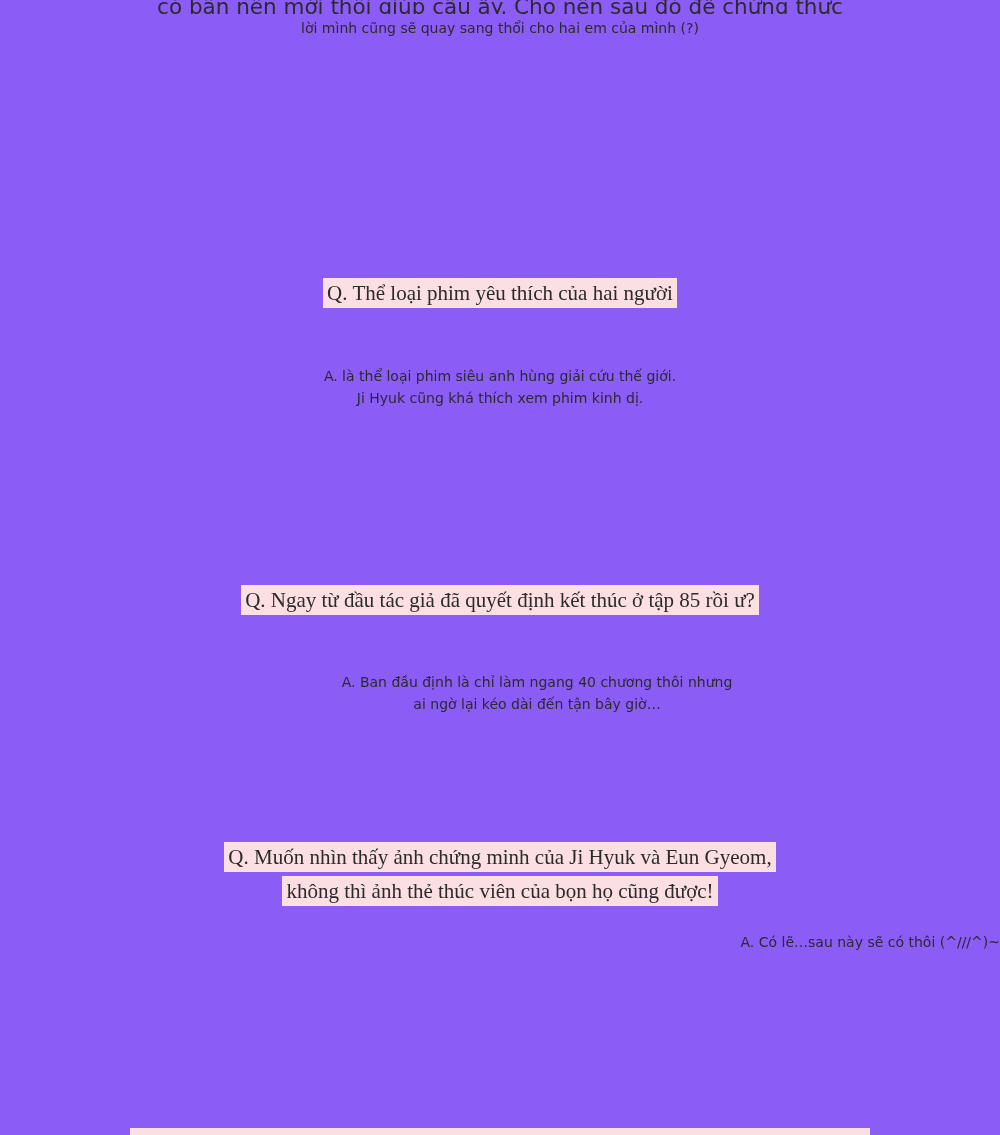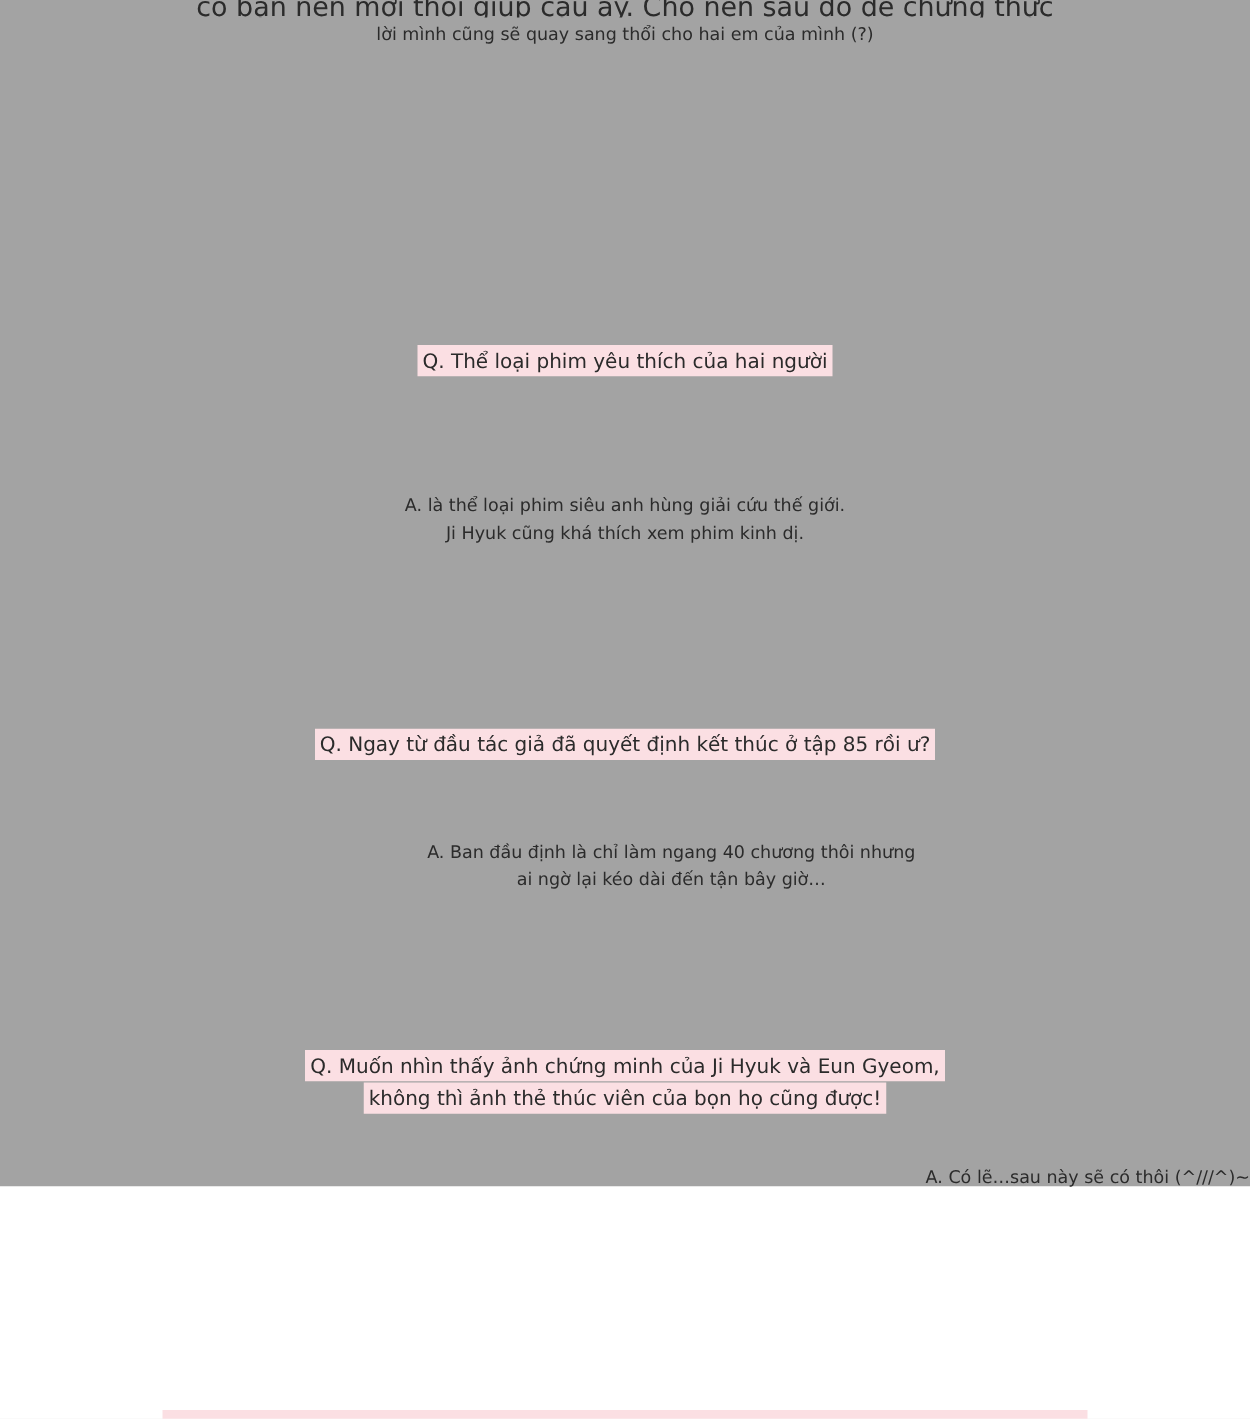--- a/index.html
+++ b/index.html
@@ -11,40 +11,41 @@
     width: 1000px;
     height: 1135px;
     position: relative;
     font-family: "DejaVu Sans", sans-serif;
     color: #2b2b2b;
     overflow: hidden;
   }
   .page {
     position: relative;
     width: 1000px;
-    height: 949px;
-    background: #a3a3a3;
+    height: 1135px;
+    background: #8b5cf6;
   }
   .block {
     position: absolute;
     width: 100%;
     text-align: center;
     line-height: 1.42;
   }
   .q-wrap {
     text-align: center;
   }
   .q-text {
     display: inline;
     background: #fbdfe3;
     color: #2b2b2b;
-    font-size: 16px;
+    font-size: 21px;
     line-height: 1.62;
     padding: 3px 4px;
     box-decoration-break: clone;
+    font-family: Liberation Serif, serif;
     -webkit-box-decoration-break: clone;
   }
   .a-text {
     display: block;
     color: #2b2b2b;
     font-size: 14px;
     line-height: 1.55;
   }
   .top-cut {
     position: absolute;
@@ -84,21 +85,21 @@
 
   <div class="block" style="top: 18px;">
     <span class="a-text">lời mình cũng sẽ quay sang thổi cho hai em của mình (?)</span>
   </div>
 
   <div class="block" style="top: 276px;">
     <div class="q-wrap">
       <span class="q-text">Q. Thể loại phim yêu thích của hai người</span>
     </div>
   </div>
-  <div class="block" style="top: 366px; margin-top: 29px;">
+  <div class="block" style="top: 366px;">
     <span class="a-text">A. là thể loại phim siêu anh hùng giải cứu thế giới.</span>
     <span class="a-text">Ji Hyuk cũng khá thích xem phim kinh dị.</span>
   </div>
 
   <div class="block" style="top: 583px;">
     <div class="q-wrap">
       <span class="q-text">Q. Ngay từ đầu tác giả đã quyết định kết thúc ở tập 85 rồi ư?</span>
     </div>
   </div>
   <div class="block" style="top: 672px; margin-left: 37px;">

